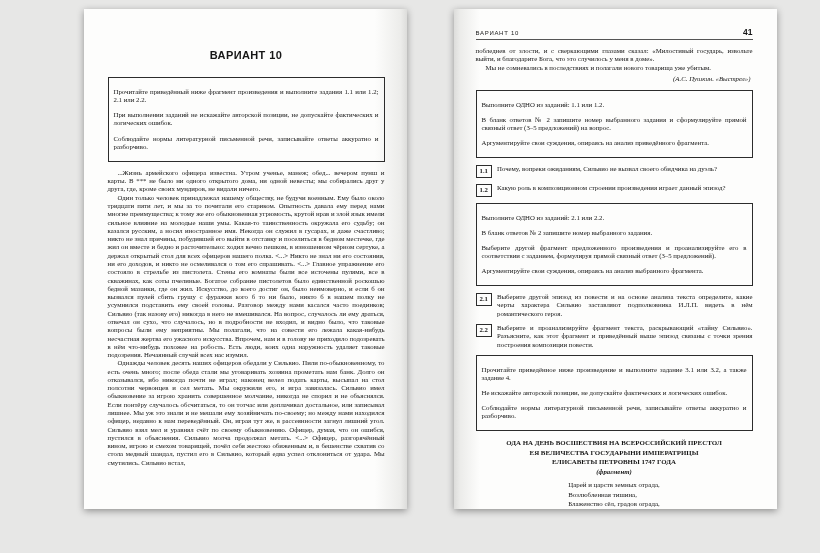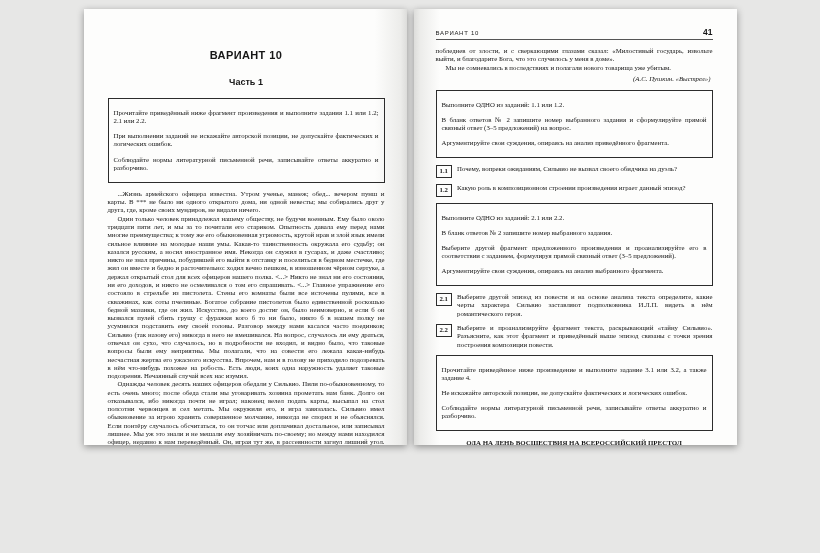--- a/index.html
+++ b/index.html
@@ -6,24 +6,25 @@
   html, body { margin: 0; padding: 0; }
   body {
     width: 820px; height: 553px;
     background: #e7e7e6;
     font-family: "Liberation Serif", "DejaVu Serif", serif;
     color: #161616;
     overflow: hidden;
   }
   .spread { display: flex; justify-content: center; gap: 7px; padding-top: 9px; }
   .page {
-    width: 323px; height: 436px;
+    width: 323px; height: 500px;
     box-shadow: 0 2px 7px rgba(0,0,0,.38);
     overflow: hidden;
     position: relative;
+    margin-left: 40px;
   }
   .page-left  { background: linear-gradient(to right, #fdfdfc 90%, #ececea 98%, #dddddb 100%); padding: 40px 22px 12px 24px; }
   .page-right { background: linear-gradient(to left,  #fdfdfc 92%, #ececea 98%, #dddddb 100%); padding: 18px 24px 12px 22px; }
 
   .variant-title {
     font-family: "Liberation Sans", sans-serif;
     font-size: 11px; font-weight: bold; text-align: center;
     letter-spacing: .4px; margin: 0 0 16px 0;
   }
   .part-title {
@@ -71,21 +72,20 @@
   .verse { width: fit-content; margin: 0 auto 7px auto; font-size: 6.9px; line-height: 1.34; }
   .verse-line { white-space: nowrap; }
 </style>
 </head>
 <body>
 
 <div class="spread">
 
   <section class="page page-left">
     <h1 class="variant-title">ВАРИАНТ 10</h1>
-    <h2 class="part-title">Часть 1</h2>
 
     <div class="instruction-box">
         <p class="box-line">Прочитайте приведённый ниже фрагмент произведения и выполните задания 1.1 или 1.2; 2.1 или 2.2.</p>
         <p class="box-line">При выполнении заданий не искажайте авторской позиции, не допускайте фактических и логических ошибок.</p>
         <p class="box-line">Соблюдайте нормы литературной письменной речи, записывайте ответы аккуратно и разборчиво.</p>
       </div>
 
     <div class="prose">
         <p class="para">...Жизнь армейского офицера известна. Утром ученье, манеж; обед... вечером пунш и карты. В *** не было ни одного открытого дома, ни одной невесты; мы собирались друг у друга, где, кроме своих мундиров, не видали ничего.</p>
         <p class="para">Один только человек принадлежал нашему обществу, не будучи военным. Ему было около тридцати пяти лет, и мы за то почитали его стариком. Опытность давала ему перед нами многие преимущества; к тому же его обыкновенная угрюмость, крутой нрав и злой язык имели сильное влияние на молодые наши умы. Какая-то таинственность окружала его судьбу; он казался русским, а носил иностранное имя. Некогда он служил в гусарах, и даже счастливо; никто не знал причины, побудившей его выйти в отставку и поселиться в бедном местечке, где жил он вместе и бедно и расточительно: ходил вечно пешком, в изношенном чёрном сертуке, а держал открытый стол для всех офицеров нашего полка. &lt;...&gt; Никто не знал ни его состояния, ни его доходов, и никто не осмеливался о том его спрашивать. &lt;...&gt; Главное упражнение его состояло в стрельбе из пистолета. Стены его комнаты были все источены пулями, все в скважинах, как соты пчелиные. Богатое собрание пистолетов было единственной роскошью бедной мазанки, где он жил. Искусство, до коего достиг он, было неимоверно, и если б он вызвался пулей сбить грушу с фуражки кого б то ни было, никто б в нашем полку не усумнился подставить ему своей головы. Разговор между нами касался часто поединков; Сильвио (так назову его) никогда в него не вмешивался. На вопрос, случалось ли ему драться, отвечал он сухо, что случалось, но в подробности не входил, и видно было, что таковые вопросы были ему неприятны. Мы полагали, что на совести его лежала какая-нибудь несчастная жертва его ужасного искусства. Впрочем, нам и в голову не приходило подозревать в нём что-нибудь похожее на робость. Есть люди, коих одна наружность удаляет таковые подозрения. Нечаянный случай всех нас изумил.</p>

